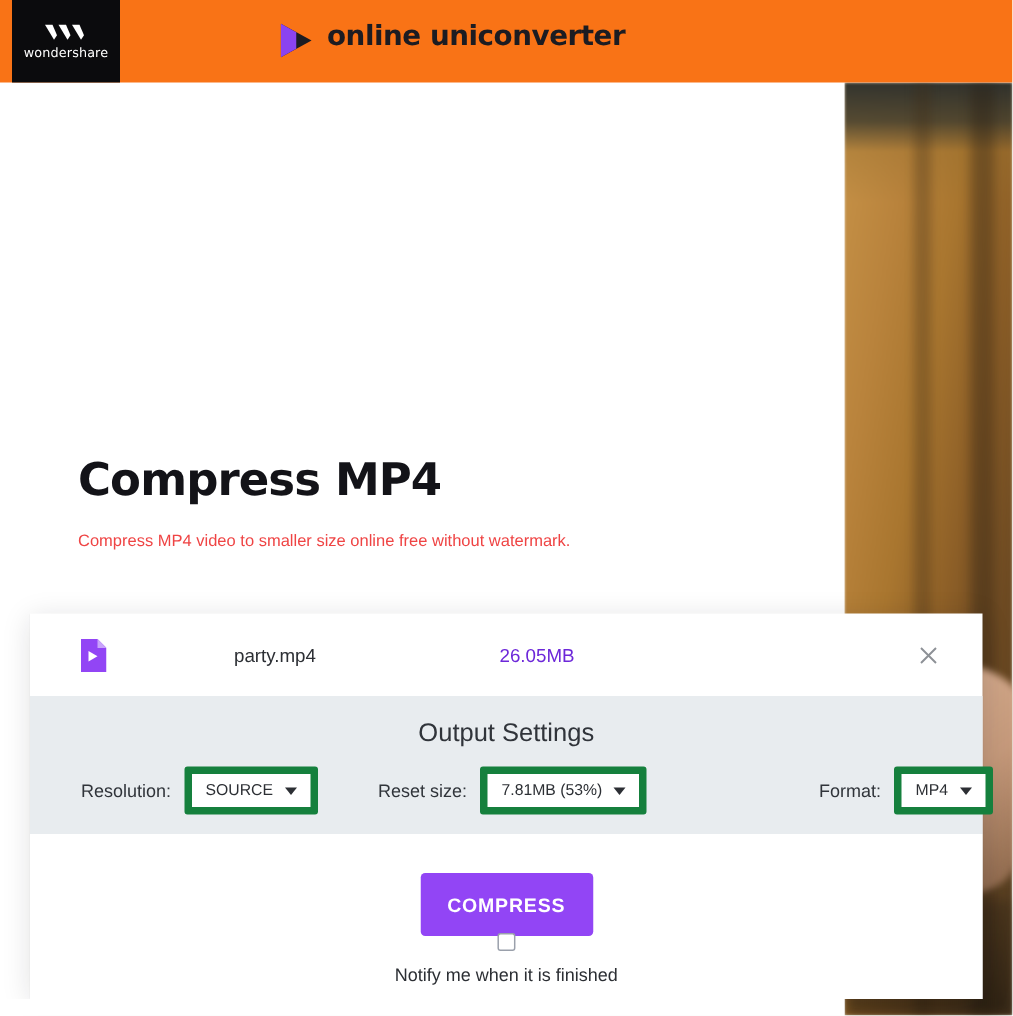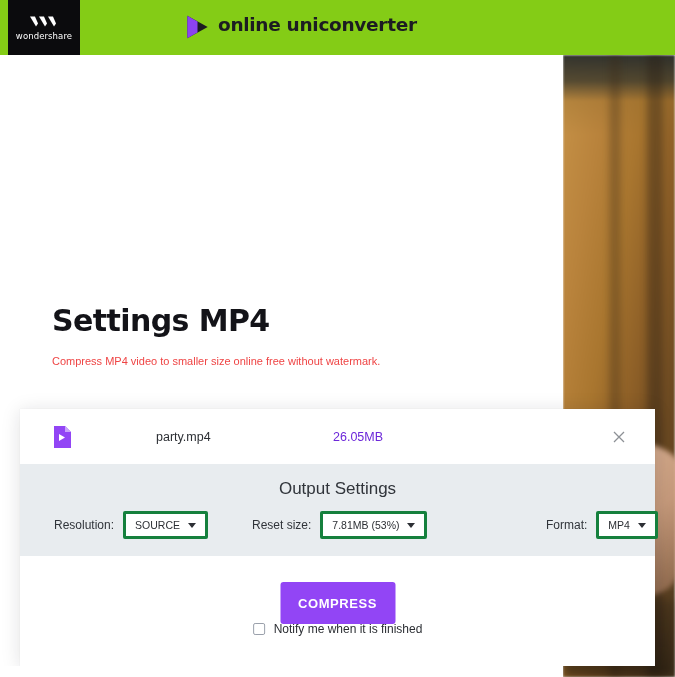--- a/index.html
+++ b/index.html
@@ -24,21 +24,21 @@
     height: 677px;
     background: #ffffff;
   }
 
   
   .header {
     position: absolute;
     top: 0; left: 0;
     width: 675px;
     height: 55px;
-    background: #84cc16;
+    background: #f97316;
     z-index: 30;
   }
 
   .brand-block {
     position: absolute;
     top: 0; left: 8px;
     width: 72px;
     height: 55px;
     background: #0b0b0d;
     display: flex;
@@ -244,21 +244,21 @@
   .g-res { left: 34px; }
   .g-size { left: 232px; }
   .g-fmt { left: 490px; margin-left: 36px; }
 
   .setting-label {
     font-size: 12px;
     color: #30343a;
     white-space: nowrap;
   }
   .dropdown {
-    border: 3px solid #15803d;
+    border: 5px solid #15803d;
     background: #ffffff;
     border-radius: 2px;
     padding: 5px 9px;
     font-size: 10.5px;
     color: #2c2f34;
     display: flex;
     align-items: center;
     gap: 8px;
     cursor: pointer;
     white-space: nowrap;
@@ -296,20 +296,21 @@
   }
   .notify-row {
     position: absolute;
     top: 66px;
     left: 50%;
     transform: translateX(-50%);
     display: flex;
     align-items: center;
     gap: 9px;
     white-space: nowrap;
+    flex-direction: column;
   }
   .checkbox {
     width: 12px;
     height: 12px;
     border: 1px solid #9aa0ab;
     border-radius: 2px;
     background: #ffffff;
     cursor: pointer;
   }
   .notify-label {
@@ -353,21 +354,21 @@
     <div class="logo-wrap">
       <svg class="logo-play" viewBox="0 0 26 28">
         <path d="M2 2 L24 14 L2 26 Z" fill="#1c1c22"></path>
         <path d="M2 2 L13 8 L13 20 L2 26 Z" fill="#8b43f0"></path>
       </svg>
       <span class="logo-text">online uniconverter</span>
     </div>
 
   </div>
 
-  <h1 class="hero-title">Settings MP4</h1>
+  <h1 class="hero-title">Compress MP4</h1>
   <p class="hero-sub">Compress MP4 video to smaller size online free without watermark.</p>
 
   <div class="page-bottom"></div>
 
   <div class="card">
 
     <div class="file-row">
       <svg class="file-icon" viewBox="0 0 17 22">
         <path d="M0 0 H11 L17 6 V22 H0 Z" fill="#9245f5"></path>
         <path d="M11 0 L17 6 H11 Z" fill="#c9a4fb"></path>

